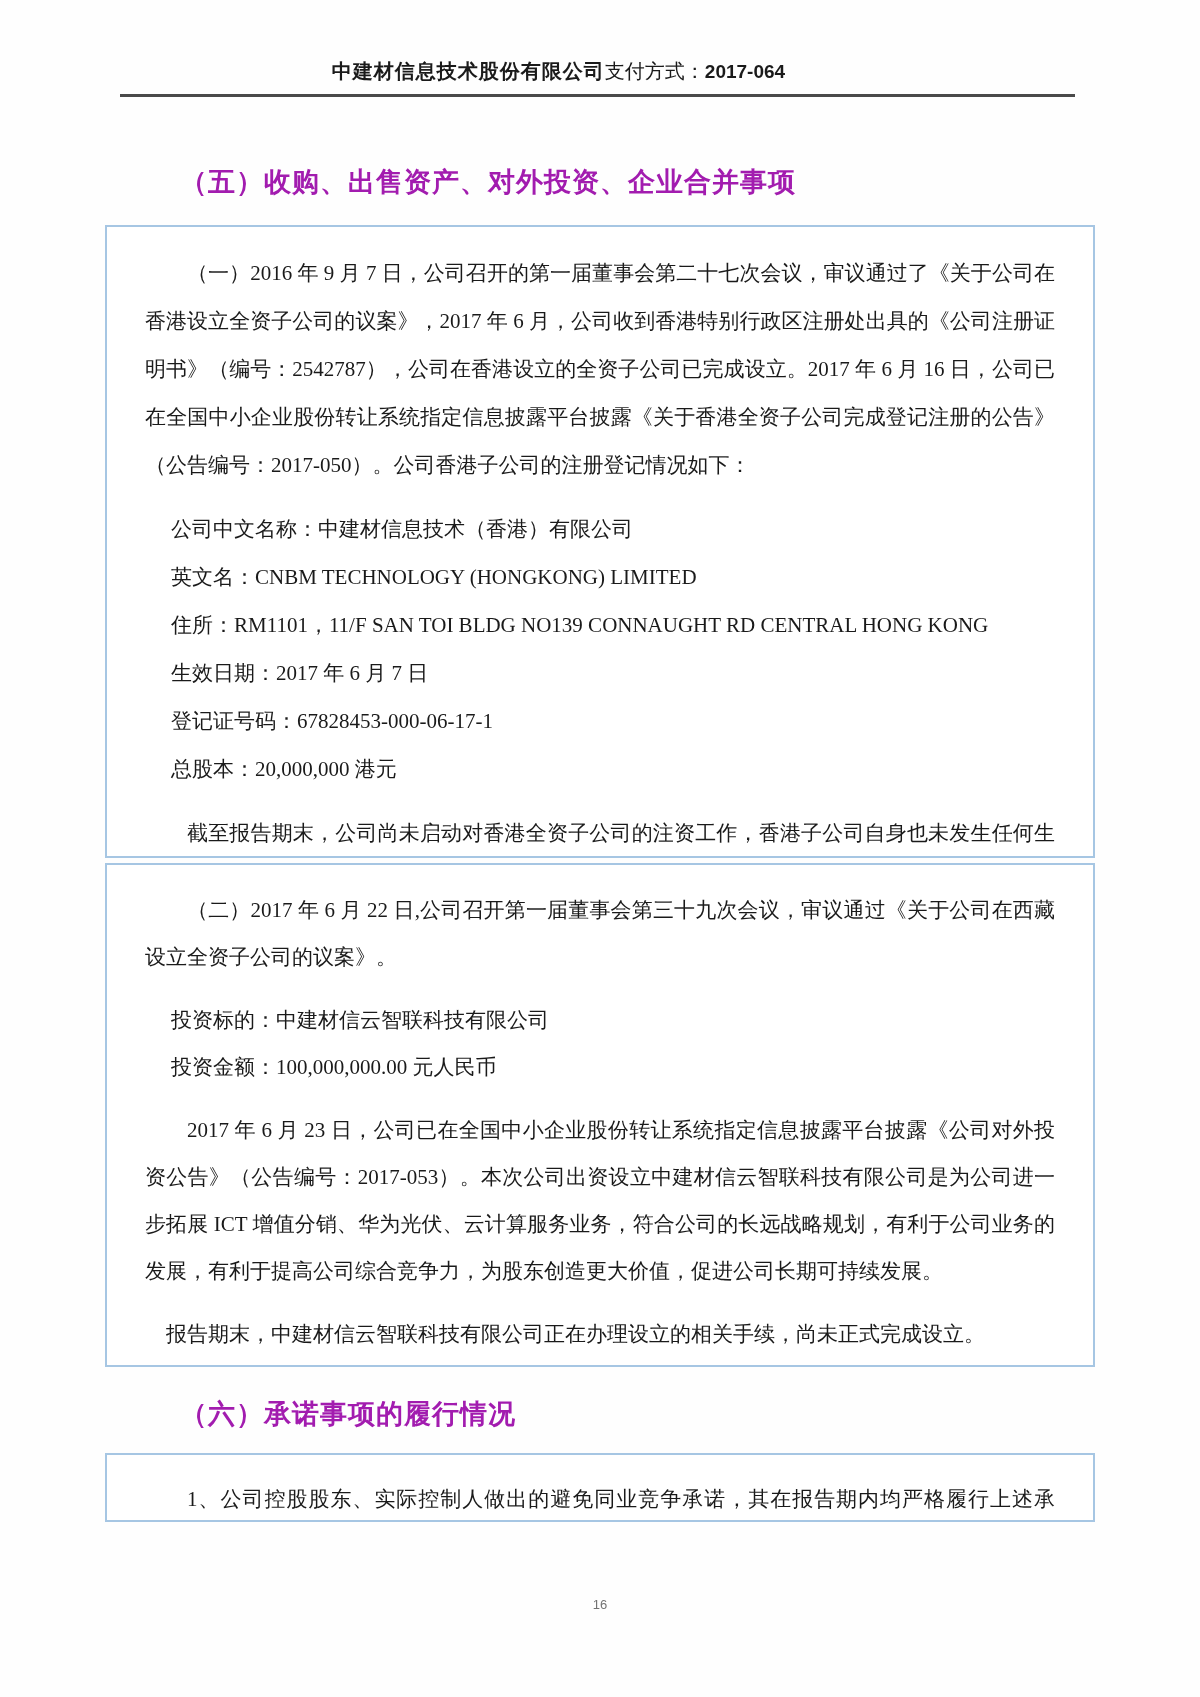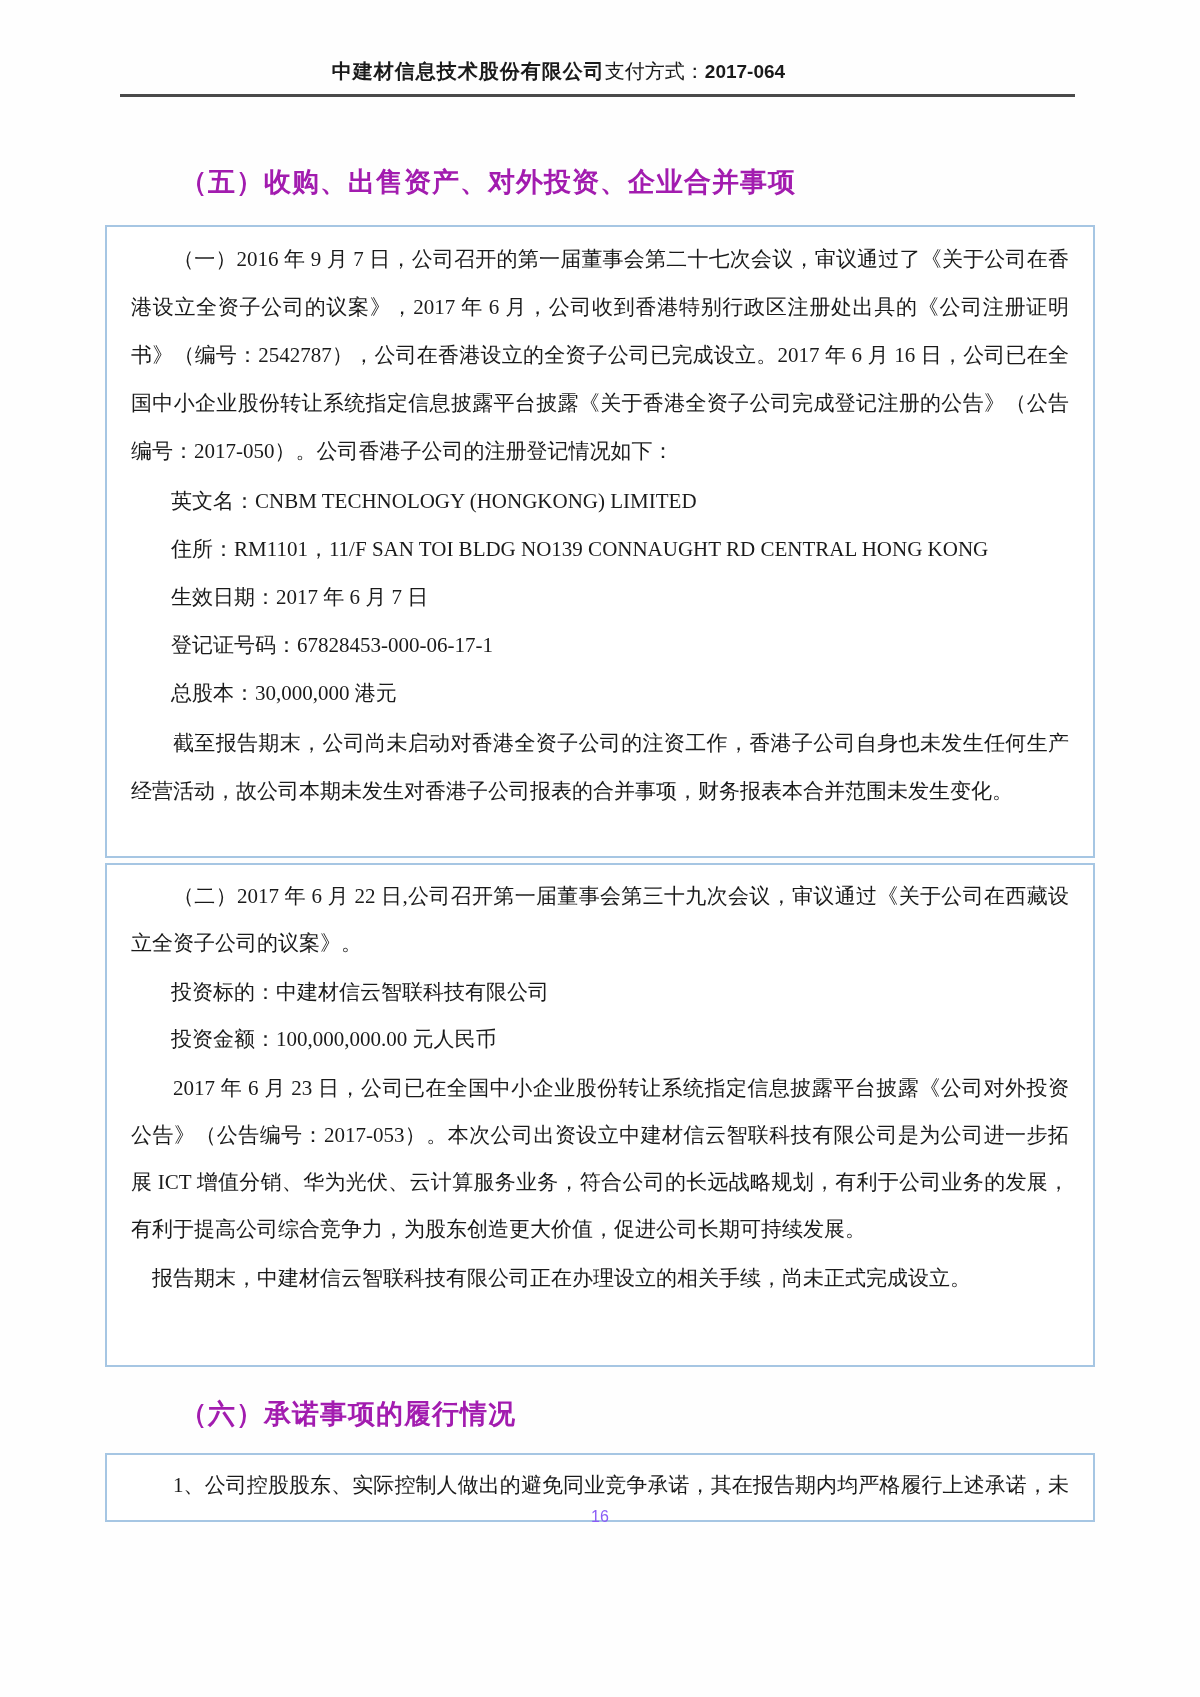--- a/index.html
+++ b/index.html
@@ -44,56 +44,57 @@
     background:#fff;
     font-size:21px;
     overflow:hidden;
     padding:6px 22px 0 22px;
   }
   #box1{top:225px;height:633px;line-height:48px;}
   #box2{top:863px;height:504px;line-height:47px;}
   #box3{top:1453px;height:69px;line-height:56px;padding-top:0;}
 
   .para{
-    margin:2px;text-align:justify;text-indent:2em;
+    margin:16px;text-align:justify;text-indent:2em;
     word-break:break-all;
   }
   .para.small-indent{text-indent:1em;}
   .detail-line{
     margin:0 0 0 2em;text-align:left;white-space:nowrap;
   }
 
   
   .page-number{
-    position:absolute;top:1508px;left:0;width:100%;
-    text-align:center;font-size:16px;
+    position:absolute;top:1597px;left:0;width:100%;
+    text-align:center;font-size:13px;
     font-family:"Liberation Sans","DejaVu Sans",sans-serif;
-    color:#8b5cf6;
+    color:#737373;
   }
 </style>
 </head>
 <body>
 
 <div class="page">
 
   <div class="header-row">
     <span class="company-name">中建材信息技术股份有限公司</span>
     <span class="announce"><span>支付方式：</span><b>2017-064</b></span>
   </div>
   <div class="header-rule"></div>
 
   <h2 class="sec-heading" id="heading5">（五）收购、出售资产、对外投资、企业合并事项</h2>
 
   <div class="cbox" id="box1">
     <p class="para">（一）2016 年 9 月 7 日，公司召开的第一届董事会第二十七次会议，审议通过了《关于公司在香港设立全资子公司的议案》，2017 年 6 月，公司收到香港特别行政区注册处出具的《公司注册证明书》（编号：2542787），公司在香港设立的全资子公司已完成设立。2017 年 6 月 16 日，公司已在全国中小企业股份转让系统指定信息披露平台披露《关于香港全资子公司完成登记注册的公告》（公告编号：2017-050）。公司香港子公司的注册登记情况如下：</p>
+    <div class="detail-line">公司中文名称：中建材信息技术（香港）有限公司</div>
     <div class="detail-line">英文名：CNBM TECHNOLOGY (HONGKONG) LIMITED</div>
     <div class="detail-line">住所：RM1101，11/F SAN TOI BLDG NO139 CONNAUGHT RD CENTRAL HONG KONG</div>
     <div class="detail-line">生效日期：2017 年 6 月 7 日</div>
     <div class="detail-line">登记证号码：67828453-000-06-17-1</div>
-    <div class="detail-line">总股本：30,000,000 港元</div>
+    <div class="detail-line">总股本：20,000,000 港元</div>
     <p class="para">截至报告期末，公司尚未启动对香港全资子公司的注资工作，香港子公司自身也未发生任何生产经营活动，故公司本期未发生对香港子公司报表的合并事项，财务报表本合并范围未发生变化。</p>
   </div>
 
   <div class="cbox" id="box2">
     <p class="para">（二）2017 年 6 月 22 日,公司召开第一届董事会第三十九次会议，审议通过《关于公司在西藏设立全资子公司的议案》。</p>
     <div class="detail-line">投资标的：中建材信云智联科技有限公司</div>
     <div class="detail-line">投资金额：100,000,000.00 元人民币</div>
     <p class="para">2017 年 6 月 23 日，公司已在全国中小企业股份转让系统指定信息披露平台披露《公司对外投资公告》（公告编号：2017-053）。本次公司出资设立中建材信云智联科技有限公司是为公司进一步拓展 ICT 增值分销、华为光伏、云计算服务业务，符合公司的长远战略规划，有利于公司业务的发展，有利于提高公司综合竞争力，为股东创造更大价值，促进公司长期可持续发展。</p>
     <p class="para small-indent">报告期末，中建材信云智联科技有限公司正在办理设立的相关手续，尚未正式完成设立。</p>
   </div>

